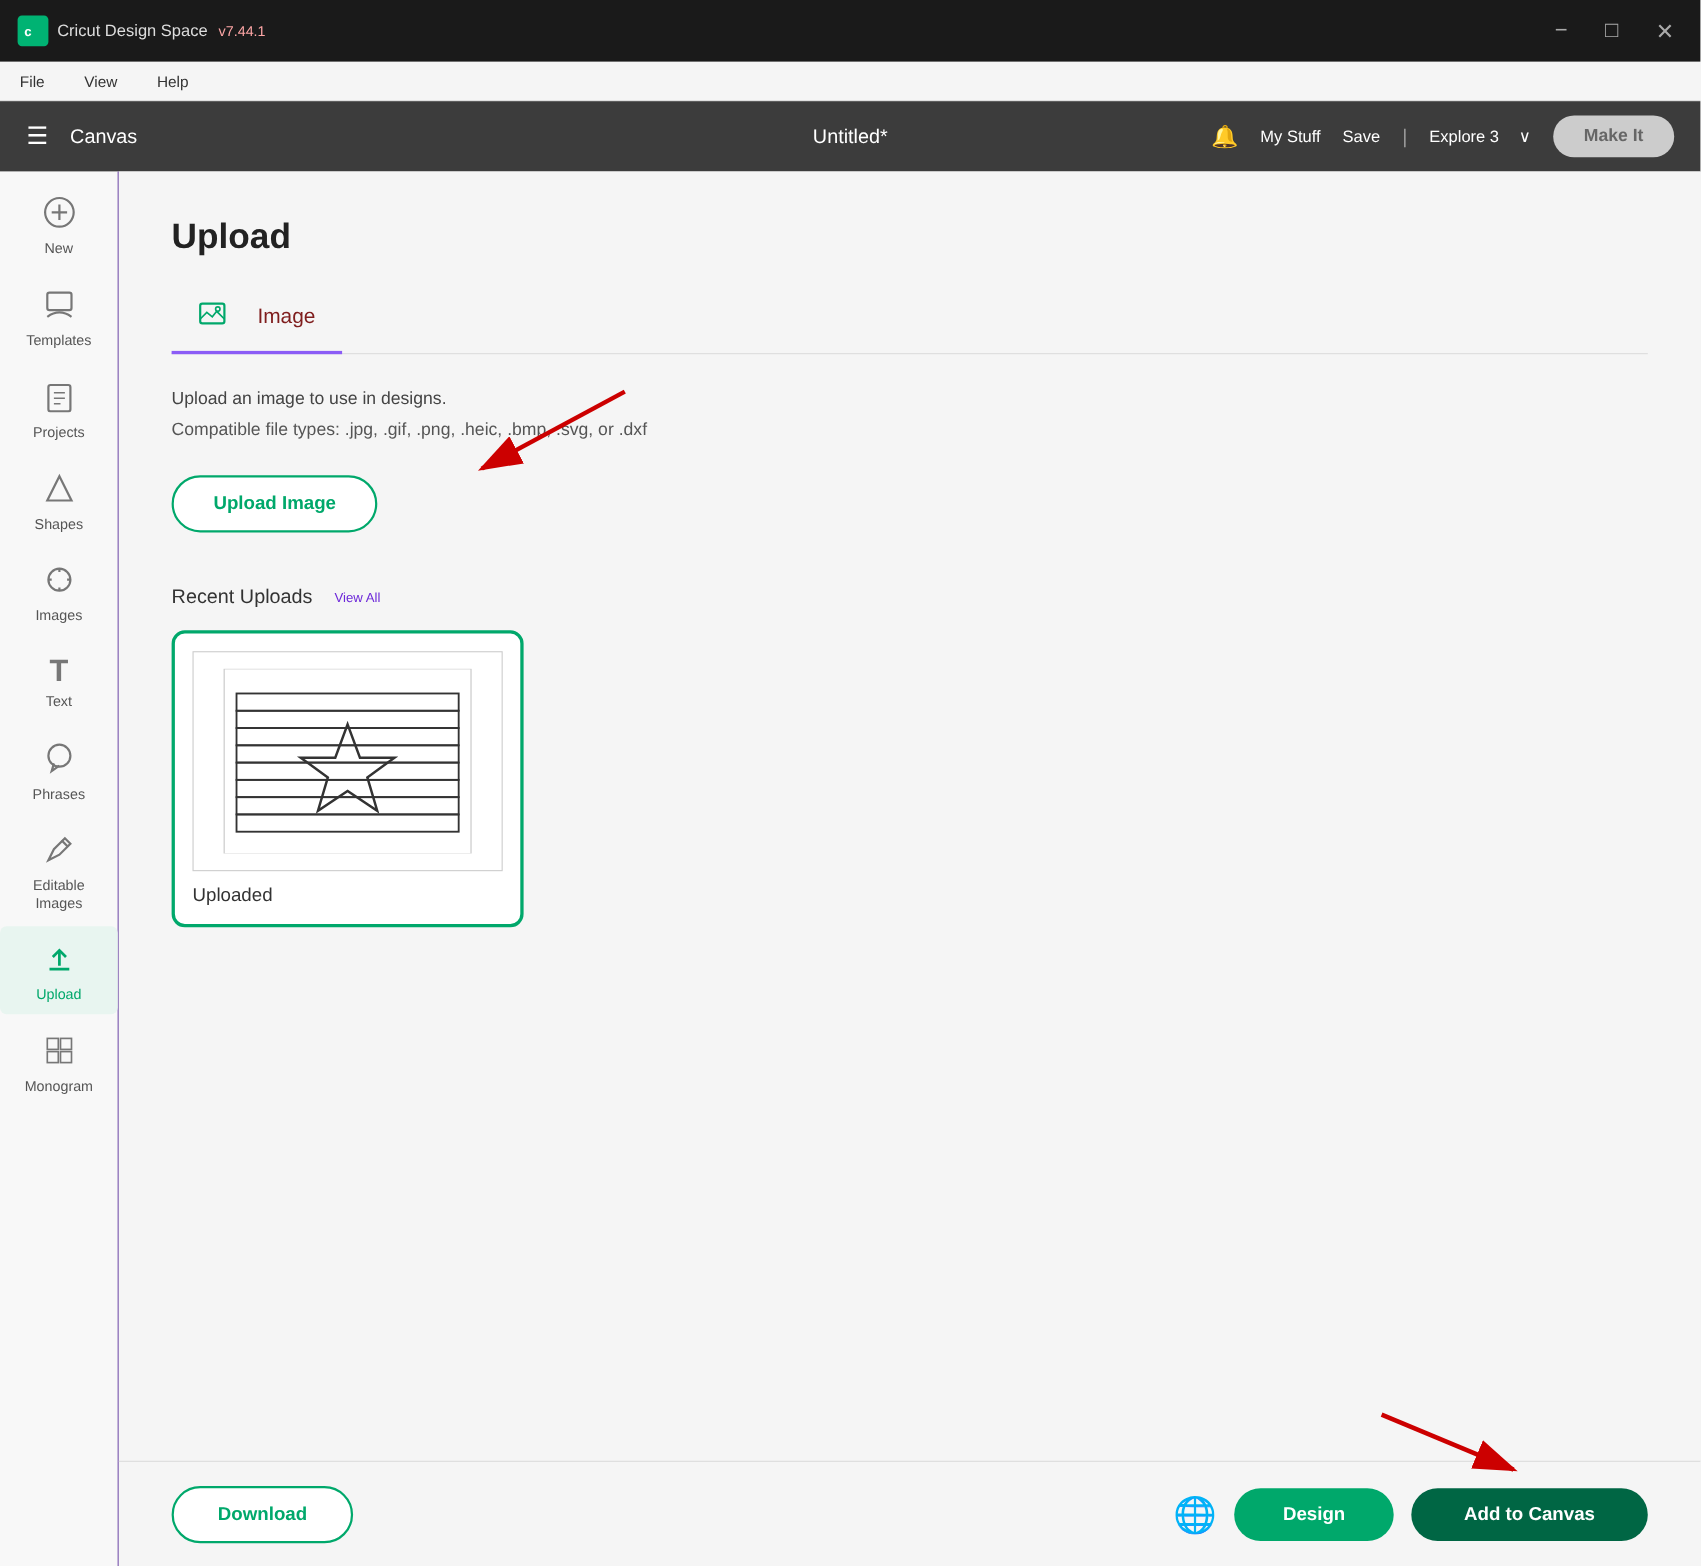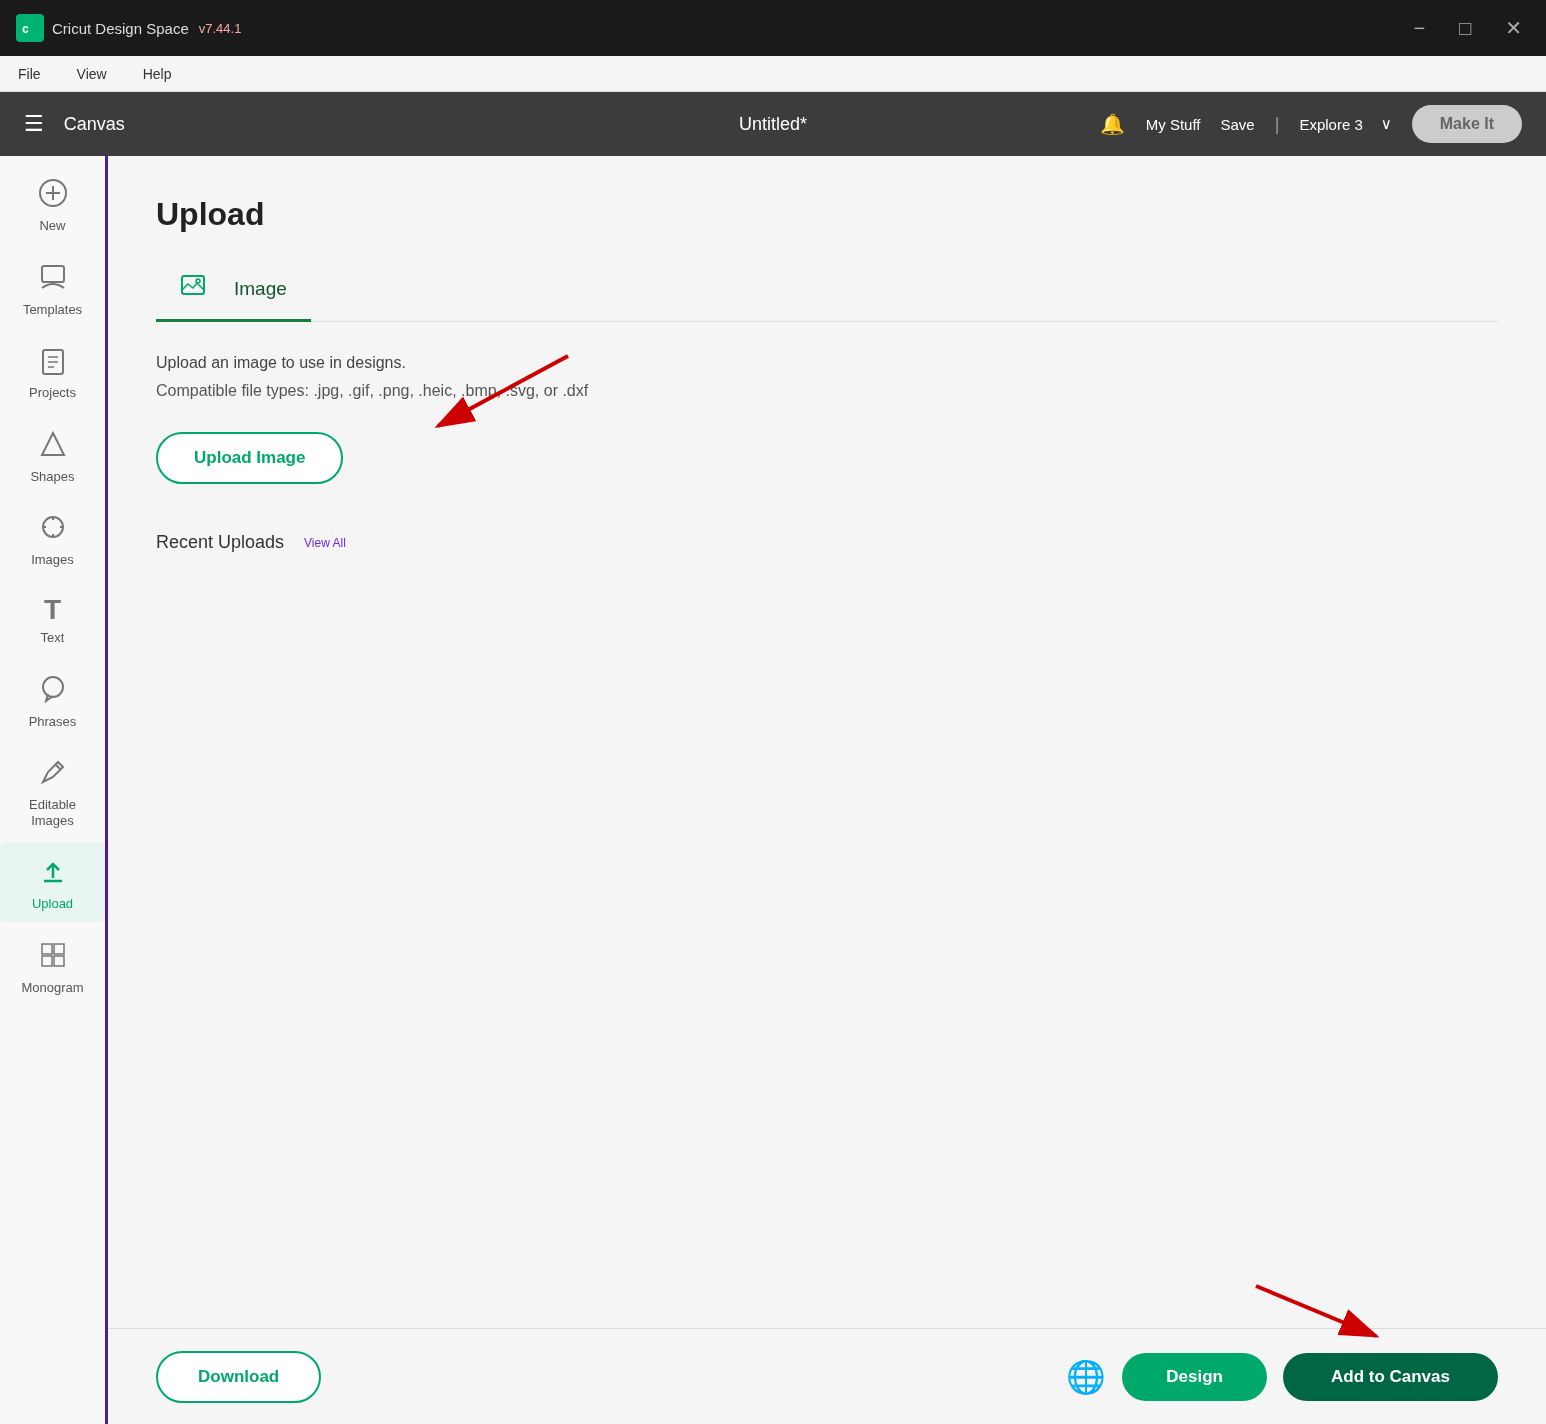--- a/index.html
+++ b/index.html
@@ -93,21 +93,21 @@
     
     .main-layout {
       display: flex;
       height: calc(1424px - 56px - 36px - 64px);
     }
 
     
     .sidebar {
       width: 108px;
       background: #f8f8f8;
-      border-right: 3px solid #4c1d95;
+      border-right: 1px solid #4c1d95;
       display: flex;
       flex-direction: column;
       padding-top: 8px;
       gap: 4px;
     }
     .sidebar-item {
       display: flex;
       flex-direction: column;
       align-items: center;
       justify-content: center;
@@ -159,22 +159,22 @@
       align-items: center;
       gap: 10px;
       padding: 12px 24px 14px;
       cursor: pointer;
       font-size: 19px;
       color: #555;
       border-bottom: 3px solid transparent;
       margin-bottom: -1px;
     }
     .upload-tab.active {
-      color: #14532d;
-      border-bottom: 3px solid #15803d;
+      color: #7f1d1d;
+      border-bottom: 3px solid #8b5cf6;
       gap: 28px;
     }
     .upload-tab-icon { font-size: 22px; }
 
     .upload-description { font-size: 16px; color: #444; margin-bottom: 10px; }
     .upload-filetypes { font-size: 16px; color: #555; margin-bottom: 32px; }
 
     .upload-image-btn {
       display: inline-block;
       border: 2px solid #00a86b;
@@ -474,20 +474,43 @@
         <p class="upload-description">Upload an image to use in designs.</p>
         <p class="upload-filetypes">Compatible file types: .jpg, .gif, .png, .heic, .bmp, .svg, or .dxf</p>
 
         <button class="upload-image-btn">Upload Image</button>
 
         <div class="recent-uploads-header">
           <span class="recent-uploads-label">Recent Uploads</span>
           <span class="view-all-link">View All</span>
         </div>
 
+        <div class="upload-cards">
+          <div class="upload-card" style="position:relative;">
+            <span class="upload-card-dots">•••</span>
+            <div class="upload-card-preview">
+              <svg class="upload-card-image-svg" viewBox="0 0 200 150">
+
+                <rect x="0" y="0" width="200" height="150" fill="white" stroke="#ccc" stroke-width="1"></rect>
+
+                <rect x="10" y="20" width="180" height="14" fill="none" stroke="#333" stroke-width="1.5"></rect>
+                <rect x="10" y="34" width="180" height="14" fill="none" stroke="#333" stroke-width="1.5"></rect>
+                <rect x="10" y="48" width="180" height="14" fill="none" stroke="#333" stroke-width="1.5"></rect>
+                <rect x="10" y="62" width="180" height="14" fill="none" stroke="#333" stroke-width="1.5"></rect>
+                <rect x="10" y="76" width="180" height="14" fill="none" stroke="#333" stroke-width="1.5"></rect>
+                <rect x="10" y="90" width="180" height="14" fill="none" stroke="#333" stroke-width="1.5"></rect>
+                <rect x="10" y="104" width="180" height="14" fill="none" stroke="#333" stroke-width="1.5"></rect>
+                <rect x="10" y="118" width="180" height="14" fill="none" stroke="#333" stroke-width="1.5"></rect>
+
+                <polygon points="100,45 110,72 138,72 116,88 124,115 100,99 76,115 84,88 62,72 90,72" fill="none" stroke="#333" stroke-width="2"></polygon>
+              </svg>
+            </div>
+            <div class="upload-card-name">Uploaded</div>
+          </div>
+        </div>
 
         <svg class="red-arrow-1" width="200" height="120" viewBox="0 0 200 120">
           <defs>
             <marker id="arrowhead1" markerWidth="10" markerHeight="7" refX="9" refY="3.5" orient="auto">
               <polygon points="0 0, 10 3.5, 0 7" fill="#cc0000"></polygon>
             </marker>
           </defs>
           <line x1="190" y1="10" x2="60" y2="80" stroke="#cc0000" stroke-width="4" marker-end="url(#arrowhead1)"></line>
         </svg>
       </div>

